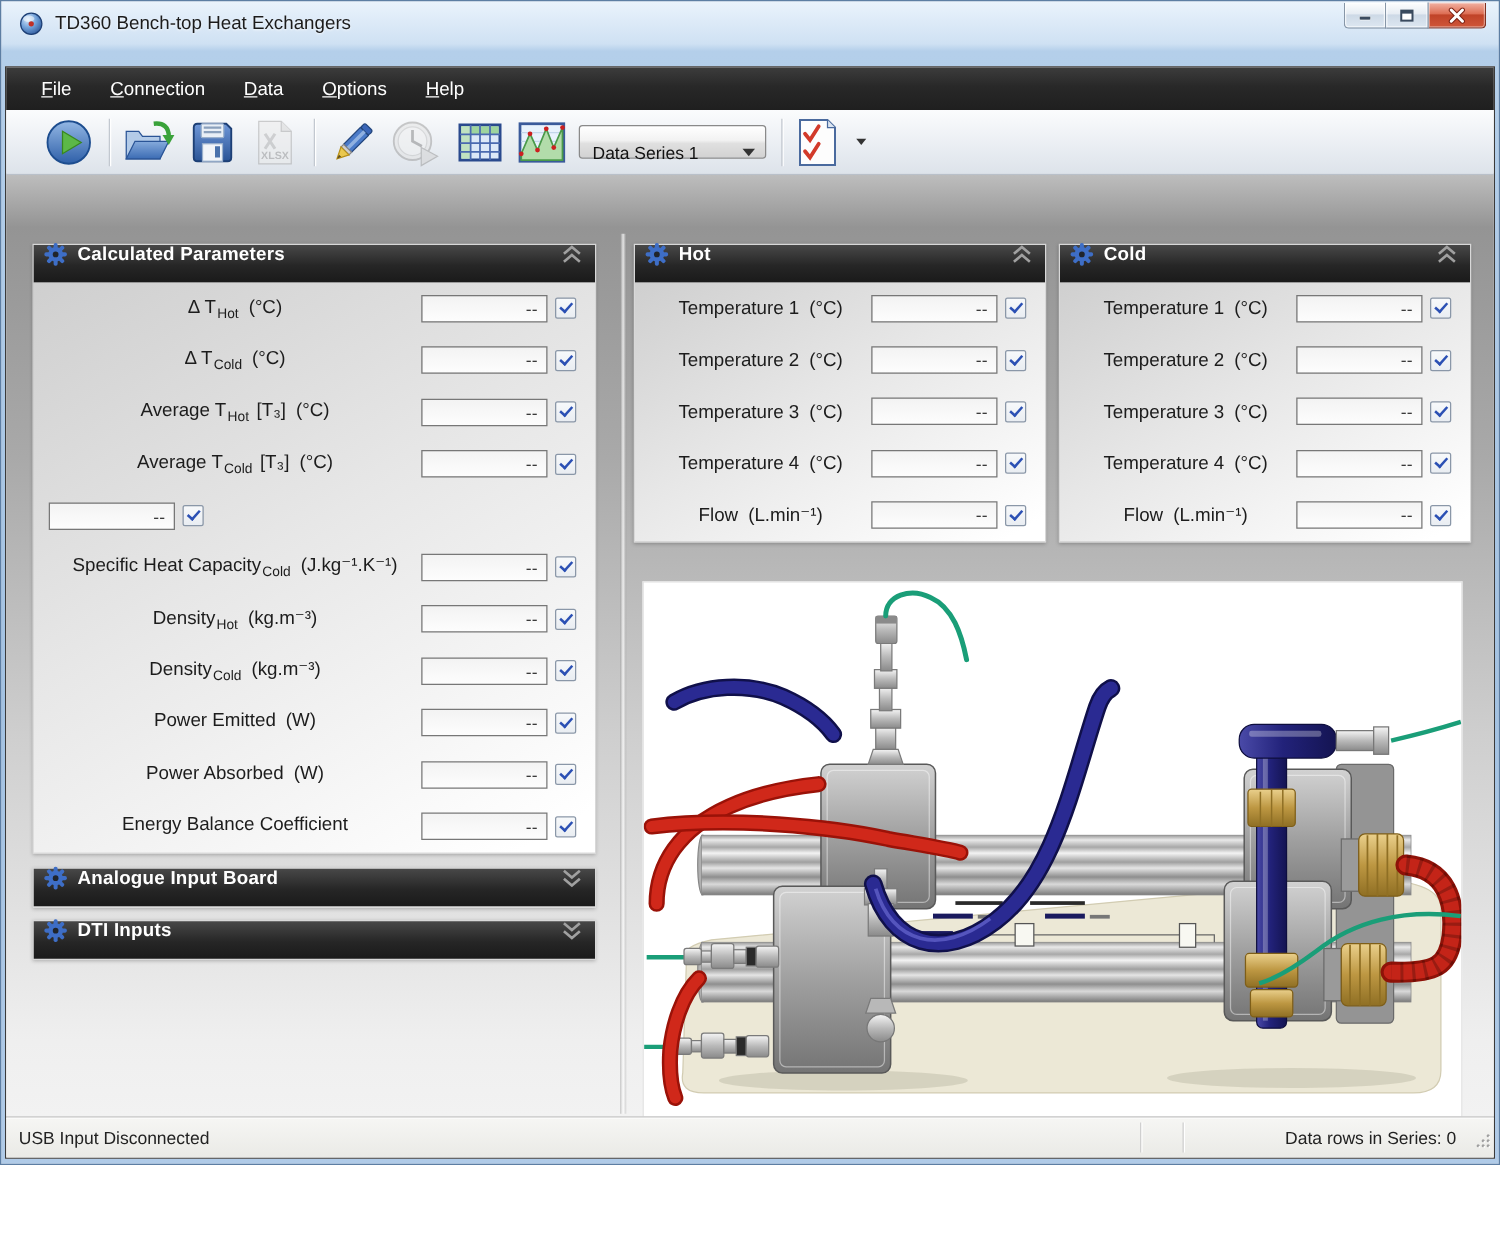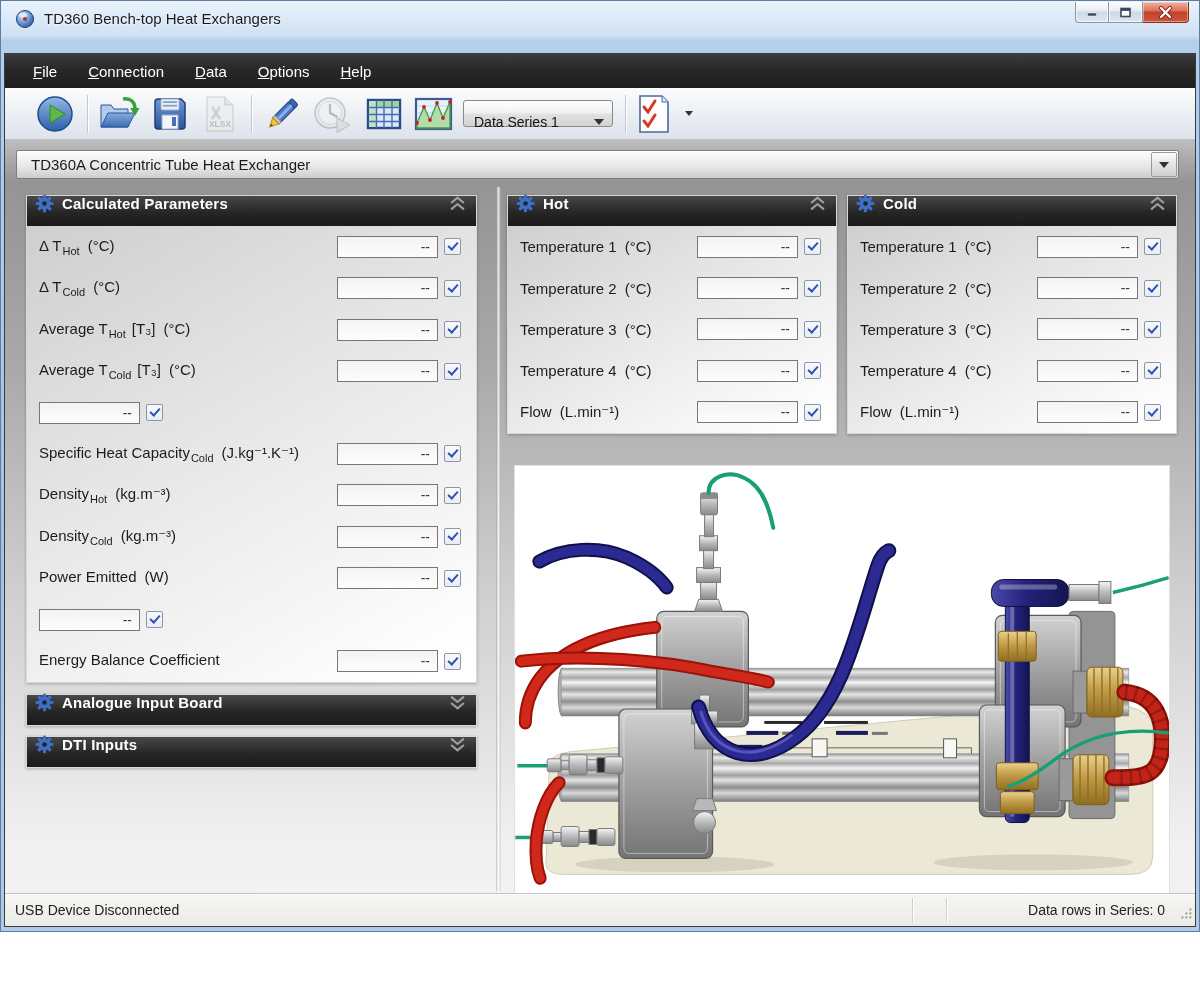--- a/index.html
+++ b/index.html
@@ -56,21 +56,21 @@
   .ds-arrow-btn { width:26px; height:25px; margin-right:1px; border:1px solid #9a9a9a; border-radius:2px;
     background:linear-gradient(#fdfdfd,#e2e2e2 55%,#d0d0d0); display:flex; align-items:center; justify-content:center; }
   .splitter { position:absolute; left:491px; top:47px; bottom:2px; width:5px;
     background:linear-gradient(90deg,rgba(120,120,120,.35),rgba(255,255,255,.75) 50%,rgba(120,120,120,.25)); }
   .panel { position:absolute; border:1px solid #d8d8d8; box-shadow:0 1px 3px rgba(0,0,0,.25); }
   .phead { height:30px; background:linear-gradient(#484848,#262626 55%,#1a1a1a);
     display:flex; align-items:center; padding:0 10px 16px 8px; }
   .gear { width:19px; height:19px; margin-right:8px; flex:0 0 auto; }
   .ptitle { flex:1; color:#fff; font-size:15px; font-weight:bold; letter-spacing:.2px; }
   .chev { width:17px; height:15px; flex:0 0 auto; }
-  .pbody { background:linear-gradient(150deg,#cfcfcf,#e7e7e7 45%,#ffffff 95%); display:grid; }
+  .pbody { background:linear-gradient(150deg,#cfcfcf,#e7e7e7 45%,#ffffff 95%); display:grid;text-align:center; }
   .pbody.calc { height:456px; grid-template-rows:repeat(11,1fr); }
   .pbody.five { height:207px; grid-template-rows:repeat(5,1fr); }
   .prow { display:flex; align-items:center; padding:0 15px 0 12px; }
   .plabel { flex:1; font-size:15px; color:#1c1c1c; white-space:nowrap; }
   .plabel sub { font-size:11px; margin-left:1px; }
   .plabel sub:empty { margin:0; }
   .plabel .mid { margin-left:6px; }
   .plabel .mid:empty { margin:0; }
   .plabel .unit { margin-left:8px; }
   .plabel .unit:empty { margin:0; }
@@ -250,26 +250,20 @@
             <path d="M4 2 L26 2 L32 8 L32 38 L4 38 Z" fill="#fdfdfd" stroke="#4a6a9e" stroke-width="1.6"></path>
             <path d="M26 2 L26 8 L32 8" fill="#dce6f2" stroke="#4a6a9e"></path>
             <path d="M8 13 L12 18 L19 7" stroke="#d23a2a" stroke-width="3" fill="none" stroke-linecap="round"></path>
             <path d="M8 27 L12 32 L19 21" stroke="#d23a2a" stroke-width="3" fill="none" stroke-linecap="round"></path>
           </svg>
       </span>
       <span class="small-caret"></span>
     </div>
 
     <div class="content">
-      <div class="device-select">
-        <span class="ds-label">TD360A Concentric Tube Heat Exchanger</span>
-        <span class="ds-arrow-btn">
-            <span class="caret"></span>
-          </span>
-      </div>
       <div class="splitter"></div>
 
       <div class="panel" style="left:21px; top:55px; width:451px;">
         <div class="phead">
           <span class="gear"><svg viewBox="0 0 20 20" width="19" height="19">
                 <g fill="#3e6ec6">
                   <rect x="8.3" y="0.5" width="3.4" height="19" rx="1.5"></rect>
                   <rect x="8.3" y="0.5" width="3.4" height="19" rx="1.5" transform="rotate(45 10 10)"></rect>
                   <rect x="8.3" y="0.5" width="3.4" height="19" rx="1.5" transform="rotate(90 10 10)"></rect>
                   <rect x="8.3" y="0.5" width="3.4" height="19" rx="1.5" transform="rotate(135 10 10)"></rect>
@@ -322,20 +316,21 @@
               <span class="plabel"><span>Density</span><sub>Cold</sub><span class="mid"></span><span class="unit">(kg.m⁻³)</span></span>
               <span class="pfield">--</span>
               <span class="pcheck"></span>
             </div>
           <div class="prow">
               <span class="plabel"><span>Power Emitted</span><sub></sub><span class="mid"></span><span class="unit">(W)</span></span>
               <span class="pfield">--</span>
               <span class="pcheck"></span>
             </div>
           <div class="prow">
+              <span class="plabel"><span>Power Absorbed</span><sub></sub><span class="mid"></span><span class="unit">(W)</span></span>
               <span class="pfield">--</span>
               <span class="pcheck"></span>
             </div>
           <div class="prow">
               <span class="plabel"><span>Energy Balance Coefficient</span><sub></sub><span class="mid"></span><span class="unit"></span></span>
               <span class="pfield">--</span>
               <span class="pcheck"></span>
             </div>
         </div>
       </div>
@@ -626,21 +621,21 @@
           <path d="M612 227 C 644 230 652 256 649 284 C 646 308 636 314 600 313" fill="none" stroke="#8e1208" stroke-width="17" stroke-linecap="round"></path>
           <path d="M612 227 C 644 230 652 256 649 284 C 646 308 636 314 600 313" fill="none" stroke="#c42418" stroke-width="12" stroke-linecap="round"></path>
           <path d="M612 227 C 644 230 652 256 649 284 C 646 308 636 314 600 313" fill="none" stroke="rgba(0,0,0,.22)" stroke-width="16" stroke-dasharray="2.5 7"></path>
 
           <path d="M656 268 C 610 262 570 272 540 296 C 524 308 508 318 494 322" fill="none" stroke="#1a9e78" stroke-width="3.5"></path>
         </svg>
       </div>
     </div>
 
     <div class="statusbar">
-      <span class="status-left">USB Device Disconnected</span>
+      <span class="status-left">USB Input Disconnected</span>
       <span class="ssep s1"></span>
       <span class="ssep s2"></span>
       <span class="status-right">Data rows in Series: 0</span>
       <span class="grip"><svg width="13" height="13" viewBox="0 0 13 13">
             <g fill="#a0a0a0">
               <circle cx="10.5" cy="2.5" r="1.2"></circle>
               <circle cx="10.5" cy="6.5" r="1.2"></circle>
               <circle cx="10.5" cy="10.5" r="1.2"></circle>
               <circle cx="6.5" cy="6.5" r="1.2"></circle>
               <circle cx="6.5" cy="10.5" r="1.2"></circle>

